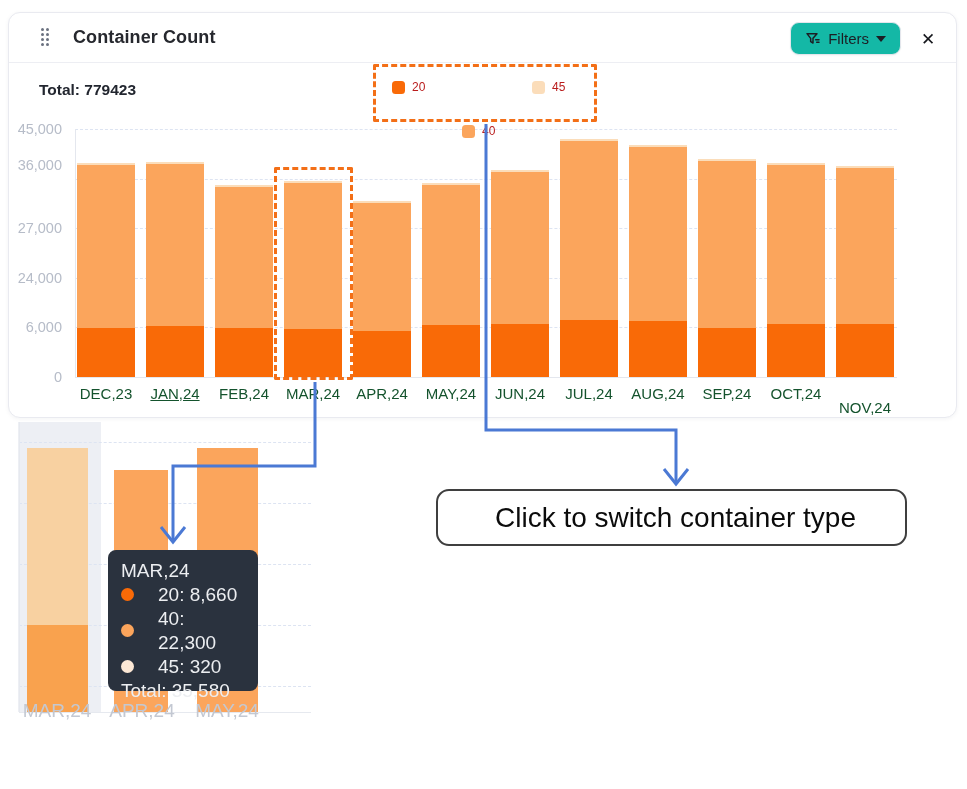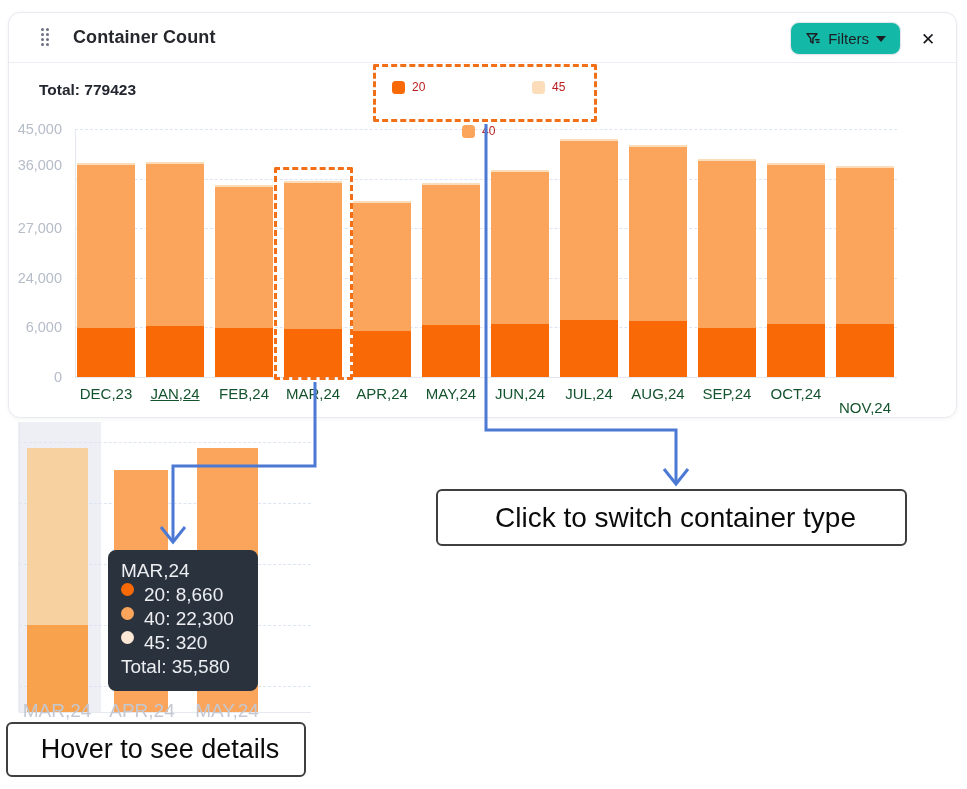--- a/index.html
+++ b/index.html
@@ -72,26 +72,26 @@
   .mini-bar { position: absolute; display: flex; flex-direction: column; }
   .mini-xtick { position: absolute; width: 100px; text-align: center; font-size: 19px; color: #c3c8d2; }
   .hover-col { position: absolute; background: #edeff4; }
 
   
   .tooltip {
     position: absolute; left: 108px; top: 550px; width: 150px; height: 141px;
     background: #2a323e; border-radius: 8px; padding: 9px 13px; z-index: 8;
     color: #eceef1; font-size: 19px; line-height: 1.26;
   }
-  .tooltip-row { display: flex; gap: 10px; }
+  .tooltip-row { display: flex; align-items: center; gap: 24px; }
   .tooltip-dot { width: 13px; height: 13px; border-radius: 50%; flex: 0 0 auto; }
 
   
   .note-box {
-    position: absolute; background: #ffffff; border: 2px solid #3f3f3f; border-radius: 6px;
+    position: absolute; background: #ffffff; border: 2px solid #3f3f3f; border-radius: 13px;
     display: flex; align-items: center; justify-content: center; color: #0b0b0b; z-index: 9; padding-left: 8px;
   }
   .note-click { left: 436px; top: 489px; width: 471px; height: 57px; font-size: 28px; }
   .note-hover { left: 6px; top: 722px; width: 300px; height: 55px; font-size: 27px; }
 
   #arrow-layer { position: absolute; left: 0; top: 0; width: 967px; height: 789px; pointer-events: none; z-index: 10; }
 </style>
 </head>
 <body>
 
@@ -261,21 +261,20 @@
         </div>
         <div class="tooltip-row">
           <span class="tooltip-dot" style="background: rgb(252, 232, 213);"></span>
           <span>45: 320</span>
         </div>
       </div>
     <div>Total: 35,580</div>
   </div>
 
   <div class="note-box note-click">Click to switch container type</div>
-  <div class="note-box note-hover">Hover to see details</div>
 
   <svg id="arrow-layer">
     <g id="arrow1">
       <polyline points="315,382 315,466 173,466 173,540" fill="none" stroke-width="3" stroke="#4b79d4"></polyline>
       <polyline points="161,527 173,542 185,527" fill="none" stroke-width="3" stroke="#4b79d4"></polyline>
     </g>
     <g id="arrow2">
       <polyline points="486,124 486,430 676,430 676,482" fill="none" stroke-width="3" stroke="#4b79d4"></polyline>
       <polyline points="664,469 676,484 688,469" fill="none" stroke-width="3" stroke="#4b79d4"></polyline>
     </g>

